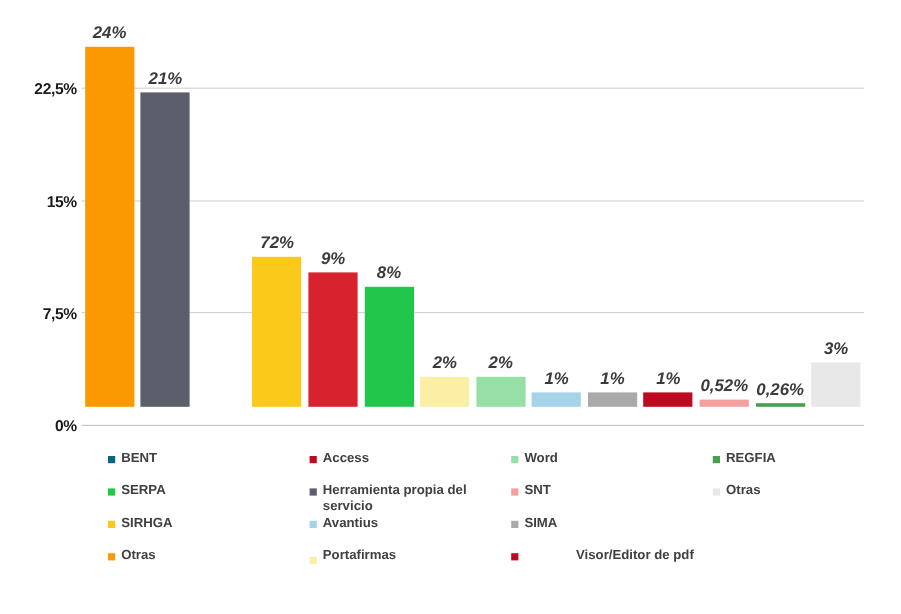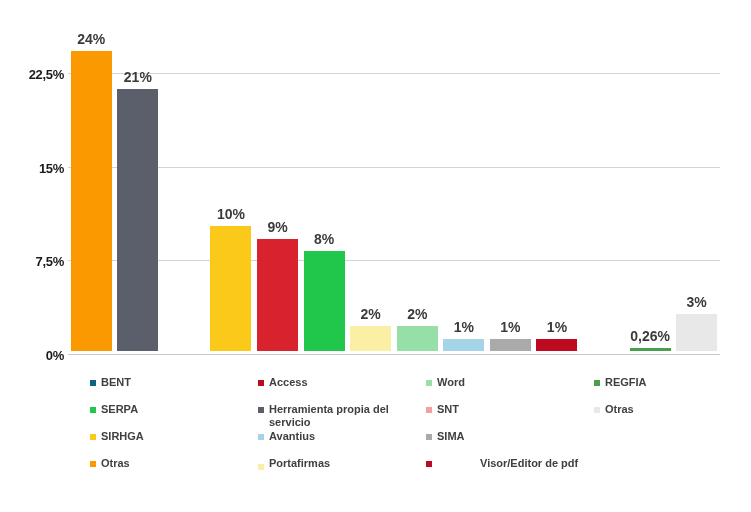--- a/index.html
+++ b/index.html
@@ -69,22 +69,23 @@
 
   .bars {
     position: absolute;
     left: 68px;
     top: 0;
     right: 31px;
     height: 325px;
   }
   .bar-slot {
     position: absolute;
-    bottom: 4px;
-    height: 325px;
+    bottom: 16px;
+    height: 325px;
+    font-style: italic;
   }
   .bar {
     position: absolute;
     bottom: 0;
     left: 0;
     right: 0;
   }
   .bar-label {
     position: absolute;
     left: 50%;
@@ -153,21 +154,21 @@
         </div>
         <div class="bar-slot" style="left: 7.14286%; width: 7.14286%;">
           <div style="position: absolute; bottom: 0px; left: 6%; width: 88%; height: 100%;">
             <div class="bar" title="Herramienta propia del servicio: 21%" style="height: 262.5px; background: rgb(91, 95, 107);"></div>
             <div class="bar-label" style="bottom: 266.5px;">21%</div>
           </div>
         </div>
         <div class="bar-slot" style="left: 21.4286%; width: 7.14286%;">
           <div style="position: absolute; bottom: 0px; left: 6%; width: 88%; height: 100%;">
             <div class="bar" title="SIRHGA: 10%" style="height: 125px; background: rgb(251, 201, 26);"></div>
-            <div class="bar-label" style="bottom: 129px;">10%</div>
+            <div class="bar-label" style="bottom: 129px;">72%</div>
           </div>
         </div>
         <div class="bar-slot" style="left: 28.5714%; width: 7.14286%;">
           <div style="position: absolute; bottom: 0px; left: 6%; width: 88%; height: 100%;">
             <div class="bar" title="Access: 9%" style="height: 112.5px; background: rgb(216, 35, 47);"></div>
             <div class="bar-label" style="bottom: 116.5px;">9%</div>
           </div>
         </div>
         <div class="bar-slot" style="left: 35.7143%; width: 7.14286%;">
           <div style="position: absolute; bottom: 0px; left: 6%; width: 88%; height: 100%;">
@@ -196,20 +197,26 @@
         <div class="bar-slot" style="left: 64.2857%; width: 7.14286%;">
           <div style="position: absolute; bottom: 0px; left: 6%; width: 88%; height: 100%;">
             <div class="bar" title="Word: 1%" style="height: 12.5px; background: rgb(170, 170, 170);"></div>
             <div class="bar-label" style="bottom: 16.5px;">1%</div>
           </div>
         </div>
         <div class="bar-slot" style="left: 71.4286%; width: 7.14286%;">
           <div style="position: absolute; bottom: 0px; left: 6%; width: 88%; height: 100%;">
             <div class="bar" title="Visor/Editor de pdf: 1%" style="height: 12.5px; background: rgb(190, 10, 32);"></div>
             <div class="bar-label" style="bottom: 16.5px;">1%</div>
+          </div>
+        </div>
+        <div class="bar-slot" style="left: 78.5714%; width: 7.14286%;">
+          <div style="position: absolute; bottom: 0px; left: 6%; width: 88%; height: 100%;">
+            <div class="bar" title="SNT: 0,52%" style="height: 6.5px; background: rgb(244, 160, 160);"></div>
+            <div class="bar-label" style="bottom: 10.5px;">0,52%</div>
           </div>
         </div>
         <div class="bar-slot" style="left: 85.7143%; width: 7.14286%;">
           <div style="position: absolute; bottom: 0px; left: 6%; width: 88%; height: 100%;">
             <div class="bar" title="Excel: 0,26%" style="height: 3.25px; background: rgb(72, 160, 78);"></div>
             <div class="bar-label" style="bottom: 7.25px;">0,26%</div>
           </div>
         </div>
         <div class="bar-slot" style="left: 92.8571%; width: 7.14286%;">
           <div style="position: absolute; bottom: 0px; left: 6%; width: 88%; height: 100%;">

